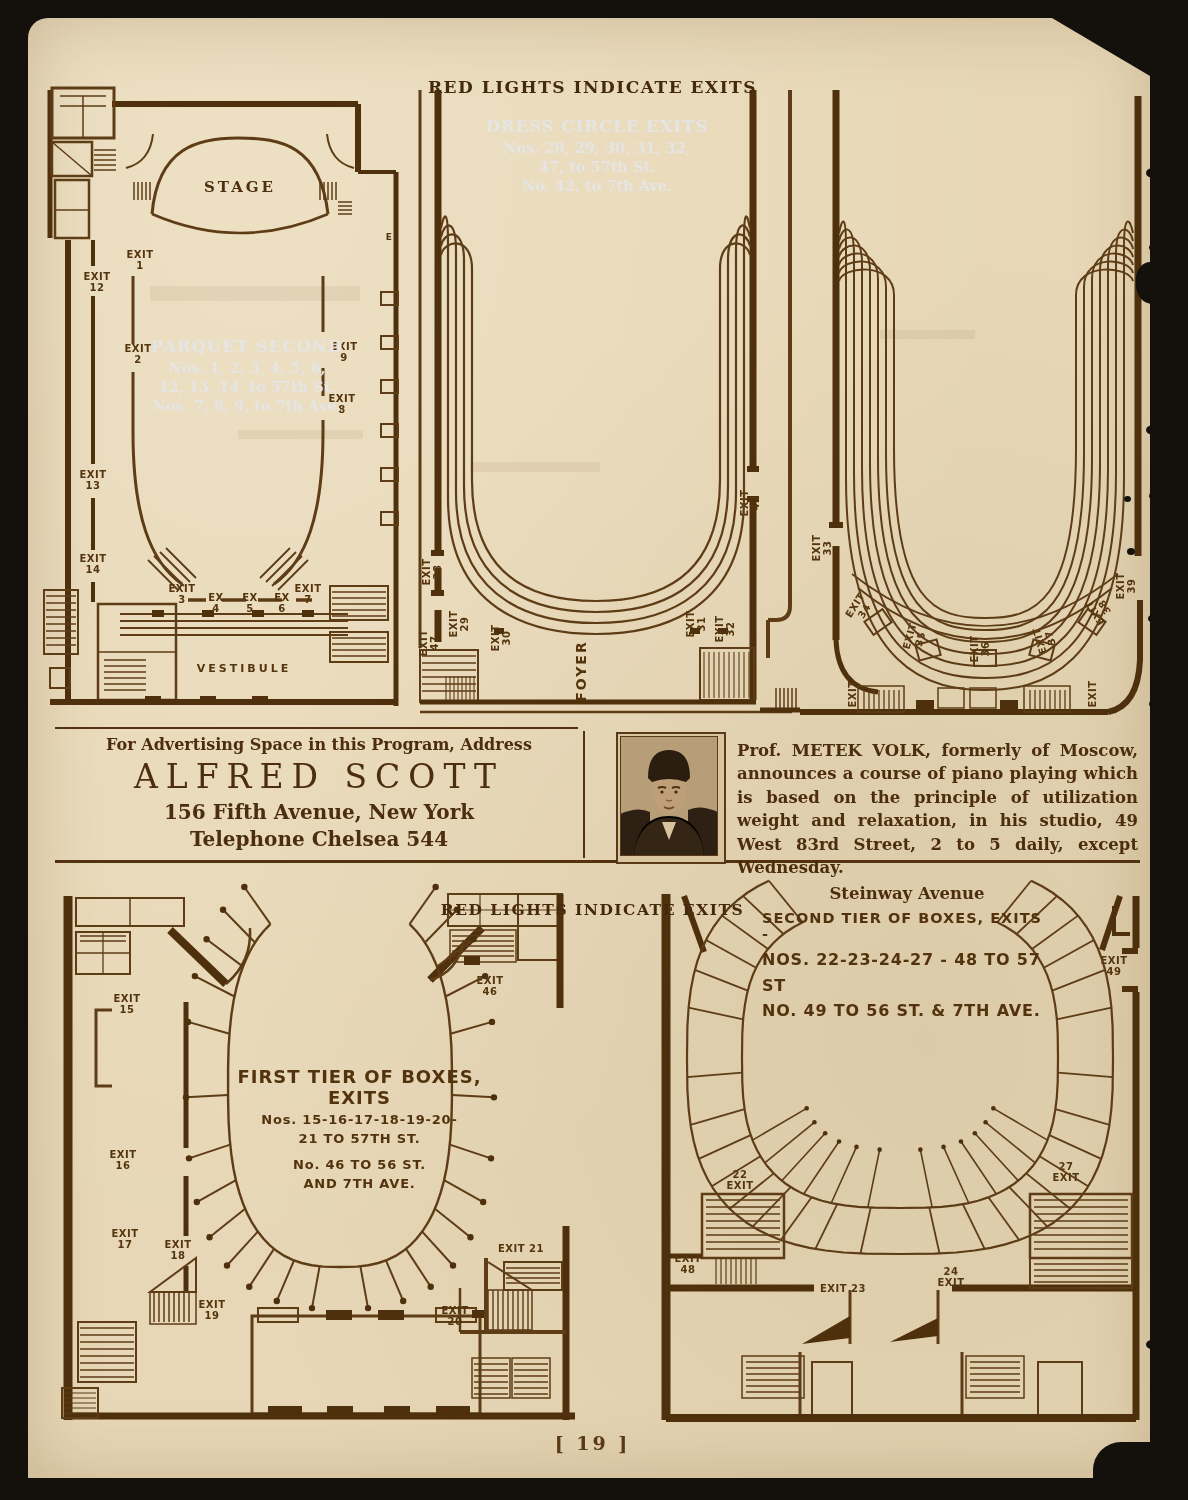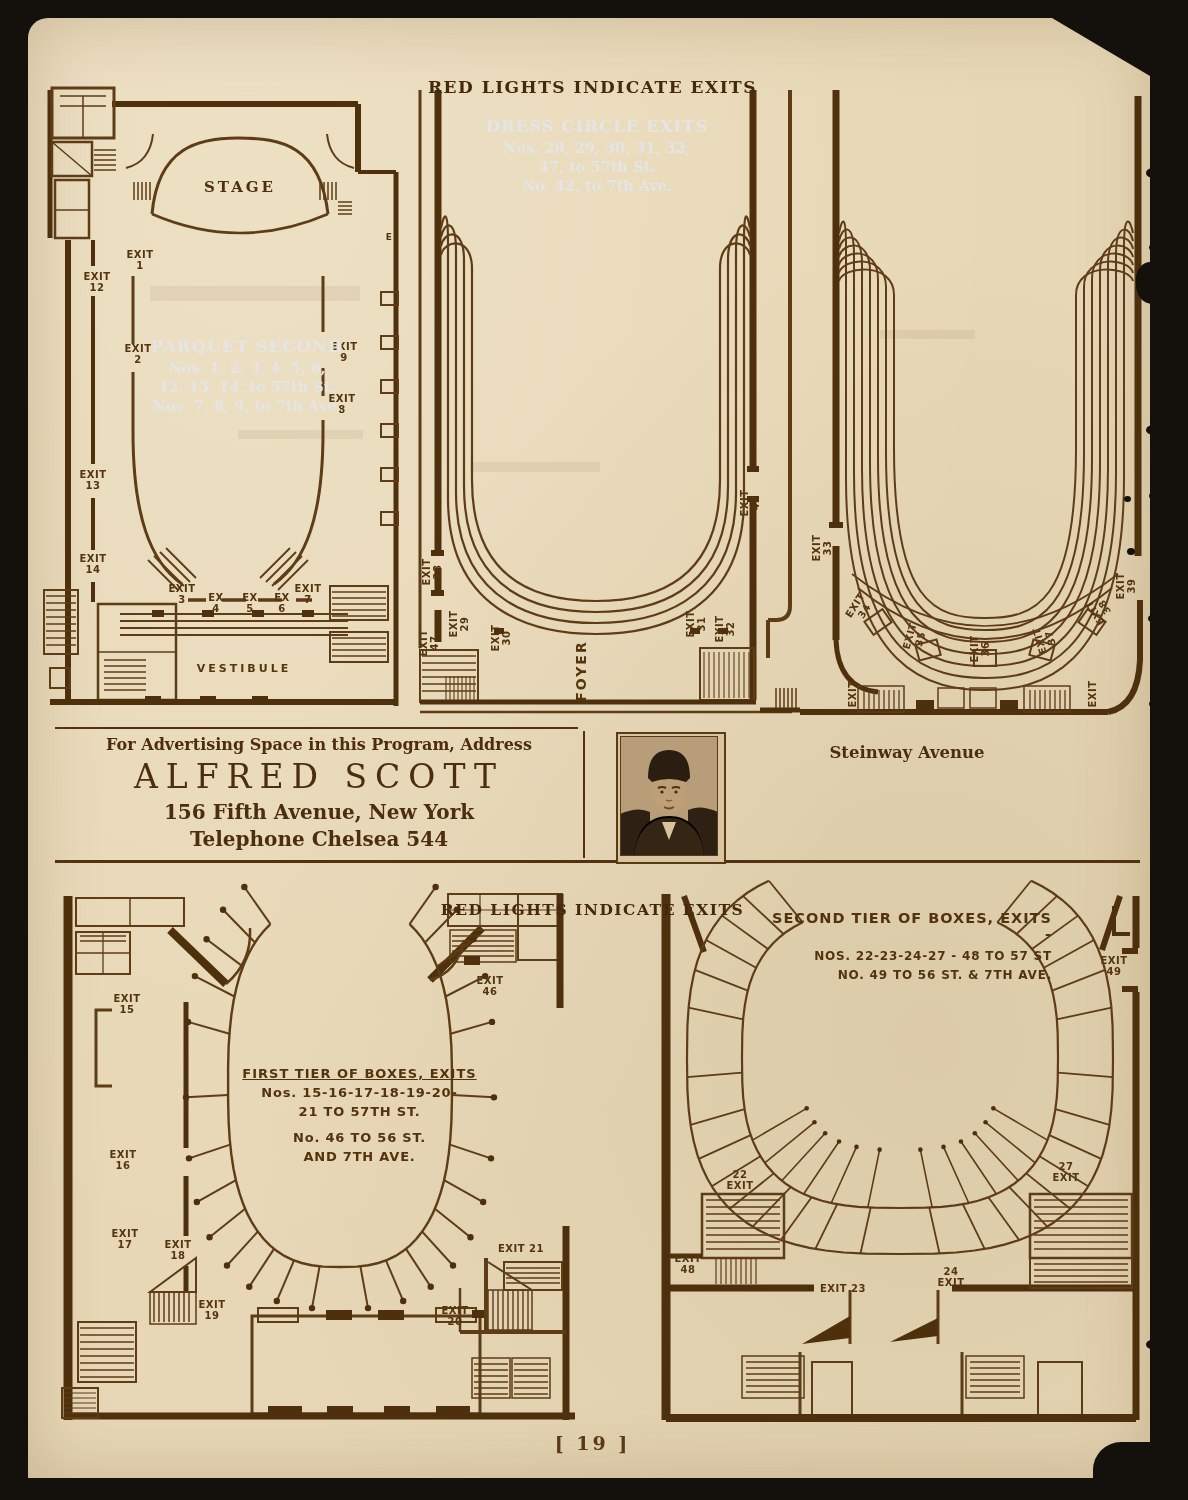--- a/index.html
+++ b/index.html
@@ -28,26 +28,26 @@
   }
   #banner-top{top:46px;font-size:17px;}
   #banner-mid{top:869px;font-size:15.5px;}
   .serifblock{position:absolute;text-align:center;color:#e5e5e5;font-weight:bold;line-height:1.32;}
   .serifblock .t{font-size:16.5px;letter-spacing:1px;}
   .serifblock .l{font-size:14.5px;}
   #parquet-block{left:128px;top:336px;width:238px;}
   #dress-block{left:452px;top:116px;width:290px;}
   .handblock{position:absolute;color:#53330e;font-family:"DejaVu Sans",sans-serif;font-weight:bold;}
   #first-tier-block{left:232px;top:1066px;width:255px;text-align:center;}
-  #first-tier-block .t{font-size:13px;letter-spacing:1px;margin-bottom:3px;text-decoration:underline;}
+  #first-tier-block .t{font-size:18px;letter-spacing:1px;margin-bottom:3px;}
   #first-tier-block .l{font-size:13px;letter-spacing:.8px;line-height:1.45;}
   #first-tier-block .gap{margin-top:7px;}
-  #second-tier-block{left:762px;top:910px;width:290px;text-align:right;}
+  #second-tier-block{left:762px;top:910px;width:290px;text-align:left;}
   #second-tier-block .t{font-size:14.5px;letter-spacing:1px;margin-bottom:5px;}
-  #second-tier-block .l{font-size:12px;letter-spacing:.8px;line-height:1.6;}
+  #second-tier-block .l{font-size:16px;letter-spacing:.8px;line-height:1.6;}
   #ad-left{position:absolute;left:70px;top:735px;width:498px;text-align:center;color:#4c2d0d;}
   #ad-left .intro{font-size:16px;font-weight:bold;}
   #ad-left .name{font-size:33px;letter-spacing:8px;margin-top:3px;}
   #ad-left .addr{font-size:20px;font-weight:bold;margin-top:4px;}
   #ad-left .phone{font-size:20px;font-weight:bold;margin-top:3px;}
   #ad-photo{position:absolute;left:616px;top:732px;width:102px;height:124px;
     border:2px solid #5a3a16;background:#d9c6a0;padding:2px;}
   #ad-photo svg{display:block;}
   #ad-right{position:absolute;left:737px;top:739px;width:401px;color:#4c2d0d;}
   #ad-right .para{font-size:16.5px;font-weight:bold;text-align:justify;line-height:1.42;}
@@ -476,20 +476,21 @@
     <path d="M38,52 Q42,50 46,52 M52,52 Q56,50 60,52" stroke="#4a3218" stroke-width="2" fill="none"></path>
     <circle cx="42" cy="56" r="1.6" fill="#3a2813"></circle>
       <circle cx="56" cy="56" r="1.6" fill="#3a2813"></circle>
     <path d="M46,64 Q49,66 52,64" stroke="#7a5a36" stroke-width="1.5" fill="none"></path>
     <path d="M44,71 Q49,74 54,71" stroke="#6a4a2a" stroke-width="1.8" fill="none"></path>
     <rect x="0" y="0" width="98" height="120" fill="none" stroke="#5a3a16" stroke-width="2"></rect>
   </svg>
 </div>
 
 <div id="ad-right">
+  <div class="para">Prof. METEK VOLK, formerly of Moscow, announces a course of piano playing which is based on the principle of utilization weight and relaxation, in his studio, 49 West 83rd Street, 2 to 5 daily, except Wednesday.</div>
   <div class="piano">Steinway Avenue</div>
 </div>
 
 <div id="banner-mid" class="banner">RED LIGHTS INDICATE EXITS</div>
 
 <div id="first-tier-block" class="handblock">
   <div class="t">FIRST TIER OF BOXES, EXITS</div>
   <div class="l">Nos. 15-16-17-18-19-20-</div>
   <div class="l">21 TO 57TH ST.</div>
   <div class="l gap">No. 46 TO 56 ST.</div>

